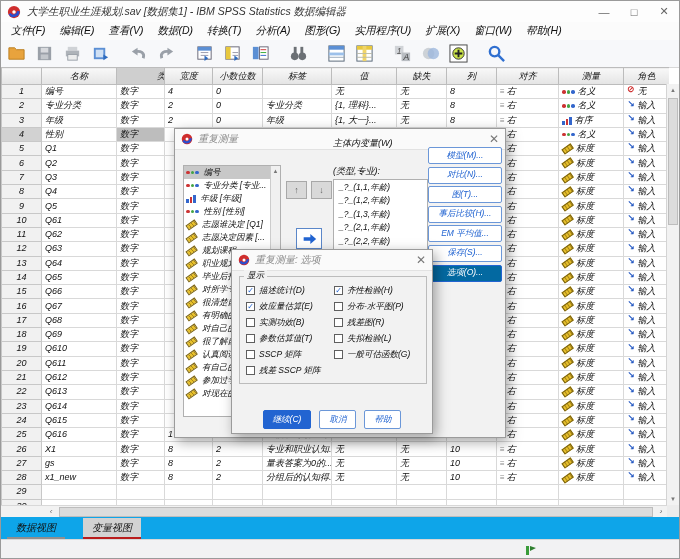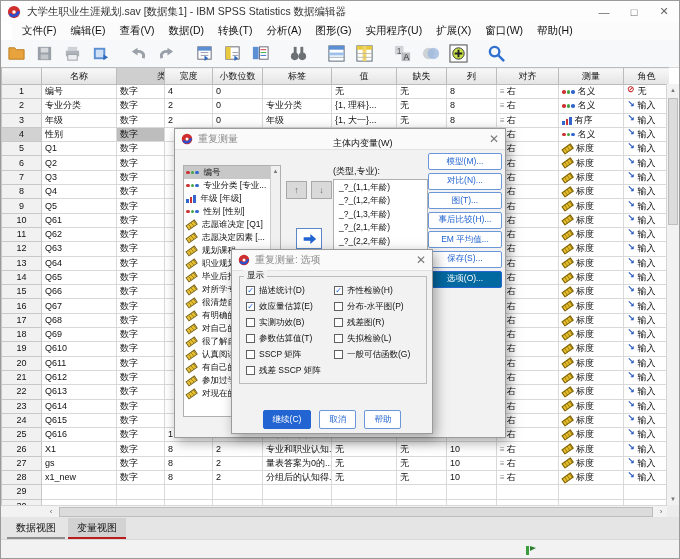--- a/index.html
+++ b/index.html
@@ -1,25 +1,25 @@
 <!DOCTYPE html>
 <html><head>
 <meta charset="utf-8">
 <style>
   html,body{margin:0;padding:0;background:#888;}
   .window{position:relative;width:680px;height:559px;background:#fff;border:1px solid #9a9a9a;
-    box-sizing:border-box;overflow:hidden;font-family:"Liberation Sans","DejaVu Sans",sans-serif;color:#111;}
+    box-sizing:border-box;overflow:hidden;font-family:"Liberation Sans","DejaVu Sans",sans-serif;color:#111;font-style:italic;}
   
   .titlebar{position:absolute;top:0;left:0;right:0;height:21px;background:#fdfdfd;display:flex;align-items:center;padding-left:6px;}
   .app-ico{width:14px;height:14px;margin-right:6px;flex:0 0 auto;}
   .title-text{font-size:10.5px;color:#333;white-space:nowrap;}
   .wbtns{margin-left:auto;display:flex;height:100%;}
   .wbtn{width:30px;height:100%;display:flex;align-items:center;justify-content:center;color:#666;font-size:11px;}
   
-  .menubar{position:absolute;top:21px;left:11px;right:0;height:18px;background:#fbfbfb;display:flex;align-items:center;font-size:10.5px;padding-left:3px;}
+  .menubar{position:absolute;top:21px;left:0;right:0;height:18px;background:#fbfbfb;display:flex;align-items:center;font-size:10.5px;padding-left:3px;}
   .menu-item{padding:2px 7px;white-space:nowrap;}
   
   .toolbar{position:absolute;top:39px;left:0;right:0;height:27px;background:#f7f8fa;border-bottom:1px solid #d8d8d8;display:flex;align-items:center;padding-left:3px;gap:3px;}
   .tb{width:25px;height:23px;display:flex;align-items:center;justify-content:center;}
   .tb svg{width:19px;height:19px;}
   .tbgap{width:7px;}
   
   .grid{position:absolute;top:66px;left:0;width:668px;height:438px;overflow:hidden;background:#fff;}
   table{border-collapse:collapse;table-layout:fixed;width:668px;font-size:9px;}
   th{height:16px;background:linear-gradient(#f8f8f8,#e4e4e4);border:1px solid #bcbcbc;font-weight:normal;padding:0 2px;overflow:hidden;white-space:nowrap;}
@@ -40,21 +40,21 @@
   .alic{color:#888;font-size:8px;margin-right:2px;}
   
   .vscroll{position:absolute;top:83px;right:0;width:12px;height:421px;background:#f2f2f2;border-left:1px solid #d4d4d4;}
   .vthumb{position:absolute;left:1px;right:1px;top:14px;height:125px;background:#dcdcdc;border:1px solid #bdbdbd;}
   .sarrow{position:absolute;left:0;right:0;text-align:center;font-size:6px;color:#777;line-height:10px;}
   .hscroll{position:absolute;top:504px;left:0;width:668px;height:12px;background:#f2f2f2;border-top:1px solid #d8d8d8;}
   .hthumb{position:absolute;top:1px;bottom:1px;left:58px;width:592px;background:#dcdcdc;border:1px solid #bdbdbd;}
   .harrow{position:absolute;top:0;bottom:0;width:12px;text-align:center;font-size:8px;color:#666;line-height:12px;}
   .corner-sq{position:absolute;top:504px;right:0;width:12px;height:12px;background:#ececec;}
   
-  .tabbar{position:absolute;top:516px;left:0;right:0;height:22px;background:#e5e5e5;display:flex;align-items:flex-end;padding-left:6px;gap:3px;}
+  .tabbar{position:absolute;top:516px;left:0;right:0;height:22px;background:#0ea5e9;display:flex;align-items:flex-end;padding-left:6px;gap:18px;}
   .tab{font-size:10px;padding:3px 9px 2px;border-bottom:2px solid #8f8f8f;white-space:nowrap;}
   .tab.active{background:#d2d2d2;border-bottom:2px solid #b91c1c;}
   
   .statusbar{position:absolute;top:538px;left:0;right:0;bottom:0;background:#f2f2f3;border-top:1px solid #d8d8d8;font-size:10px;color:#222;}
   .status-msg{position:absolute;left:373px;top:4px;}
   .status-ico{position:absolute;left:524px;top:4px;width:12px;height:12px;}
   .status-uni{position:absolute;left:565px;top:4px;margin-top:16px;}
   
   .dlg{position:absolute;background:#f2f2f2;border:1px solid #9b9b9b;box-shadow:3px 4px 12px rgba(0,0,0,.35);box-sizing:border-box;}
   .dlg-title{height:20px;display:flex;align-items:center;background:#fafafa;border-bottom:1px solid #e2e2e2;padding:0 6px;font-size:10px;color:#8a8a8a;gap:5px;}
@@ -66,21 +66,21 @@
   .var-items{position:absolute;left:0;top:0;right:9px;}
   .var-item{height:13px;display:flex;align-items:center;padding:0 2px;gap:2px;white-space:nowrap;overflow:hidden;}
   .var-item.sel{background:#c8c8c8;}
   .var-scroll{position:absolute;top:0;right:0;bottom:0;width:9px;background:#f0f0f0;border-left:1px solid #ccc;}
   .updown{position:absolute;left:111px;top:52px;display:flex;gap:4px;}
   .udbtn{width:19px;height:16px;background:#d9d9d9;border:1px solid #a8a8a8;display:flex;align-items:center;justify-content:center;color:#666;font-size:9px;}
   .transfer{position:absolute;left:121px;top:99px;width:24px;height:19px;background:#fff;border:1px solid #5b87c9;display:flex;align-items:center;justify-content:center;}
   .lbl{position:absolute;font-size:9px;color:#111;white-space:nowrap;}
   .within-list{position:absolute;left:158px;top:50px;width:95px;height:118px;background:#fff;border:1px solid #b0b0b0;font-size:8.5px;padding-top:1px;box-sizing:border-box;}
   .wi{height:13.5px;padding:0 5px;display:flex;align-items:center;white-space:nowrap;text-align:right;}
-  .side-btns{position:absolute;left:253px;top:24px;width:74px;display:flex;flex-direction:column;gap:2.6px;}
+  .side-btns{position:absolute;left:253px;top:18px;width:74px;display:flex;flex-direction:column;gap:2.6px;}
   .sbtn{height:15px;border:1px solid #6b97d8;border-radius:2px;background:#fff;color:#2264d1;font-size:8.5px;display:flex;align-items:center;justify-content:center;white-space:nowrap;}
   .sbtn.active{background:#0369a1;border-color:#2264d1;color:#fff;}
   
   .grp{position:absolute;left:7px;top:26px;width:186px;height:106px;border:1px solid #bcbcbc;}
   .grp-label{position:absolute;left:12px;top:20px;font-size:8.5px;background:#f2f2f2;padding:0 3px;}
   .checks{position:absolute;display:flex;flex-direction:column;gap:4.5px;}
   .checks-l{left:14px;top:35px;}
   .checks-r{left:102px;top:35px;}
   .chk{display:flex;align-items:center;gap:4px;font-size:8.5px;height:11.5px;white-space:nowrap;}
   .box{width:9px;height:9px;box-sizing:border-box;border:1px solid #5f5f5f;background:#fff;display:flex;align-items:center;justify-content:center;font-size:8px;color:#2264d1;font-weight:bold;line-height:8px;}

